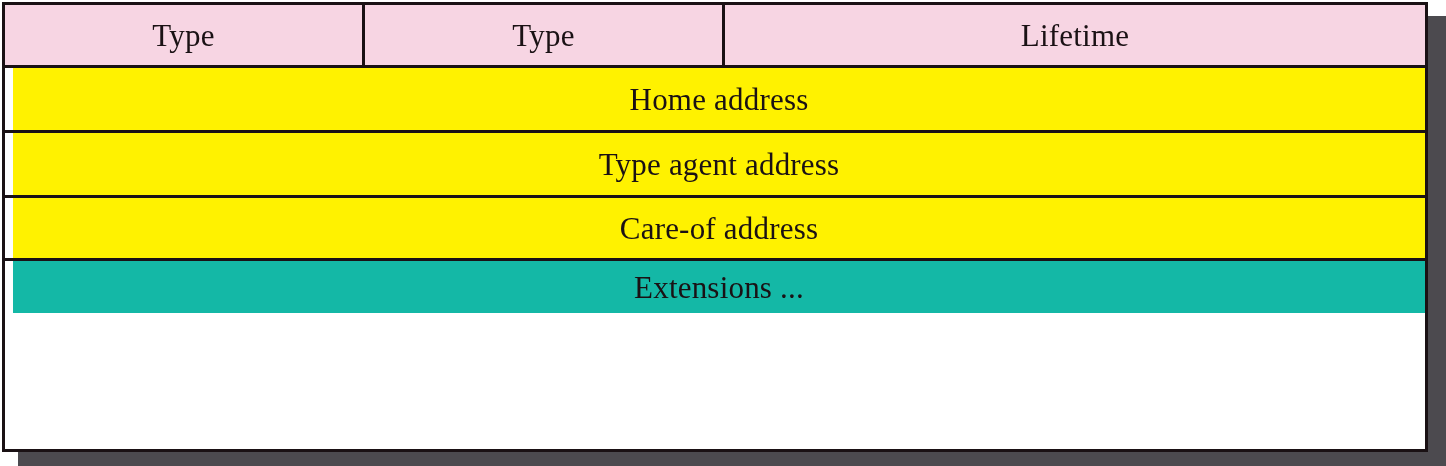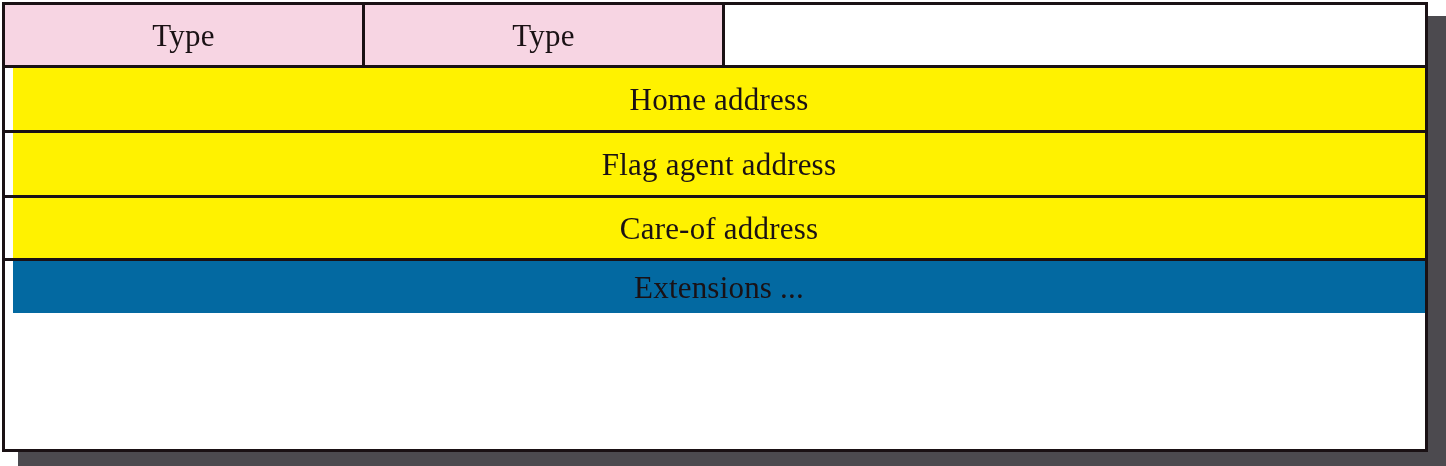--- a/index.html
+++ b/index.html
@@ -79,49 +79,50 @@
   .row-home     { height: 65px; }
   .row-agent    { height: 65px; }
   .row-careof   { height: 63px; text-align: center; }
   .row-ident    { height: 136px; }
   .row-ext      { height: 52px; border-bottom: none; }
 
   
   .fill-pink   { background: #f7d5e3; }
   .fill-yellow { background: #fff200; }
   .fill-blue   { background: #6ccef2; }
-  .fill-white  { background: #0369a1; }
+  .fill-white  { background: #14b8a6; }
 
   
   .cell-type     { width: 360px; }
   .cell-flag     { width: 360px; }
   .cell-lifetime { width: 700px; }
 
   .cell-full { width: 100%; margin-left: 8px; }
 </style>
 </head>
 <body>
 
 <div id="stage">
 
   <div class="shadow-layer"></div>
 
   <div class="packet-table">
 
     <div class="packet-row row-header">
       <div class="field-cell fill-pink cell-type sep-right">Type</div>
       <div class="field-cell fill-pink cell-flag sep-right">Type</div>
+      <div class="field-cell fill-pink cell-lifetime">Lifetime</div>
     </div>
 
     <div class="packet-row row-home">
       <div class="field-cell fill-yellow cell-full">Home address</div>
     </div>
 
     <div class="packet-row row-agent">
-      <div class="field-cell fill-yellow cell-full">Flag agent address</div>
+      <div class="field-cell fill-yellow cell-full">Type agent address</div>
     </div>
 
     <div class="packet-row row-careof">
       <div class="field-cell fill-yellow cell-full">Care-of address</div>
     </div>
 
 
     <div class="packet-row row-ext">
       <div class="field-cell fill-white cell-full">Extensions ...</div>
     </div>

